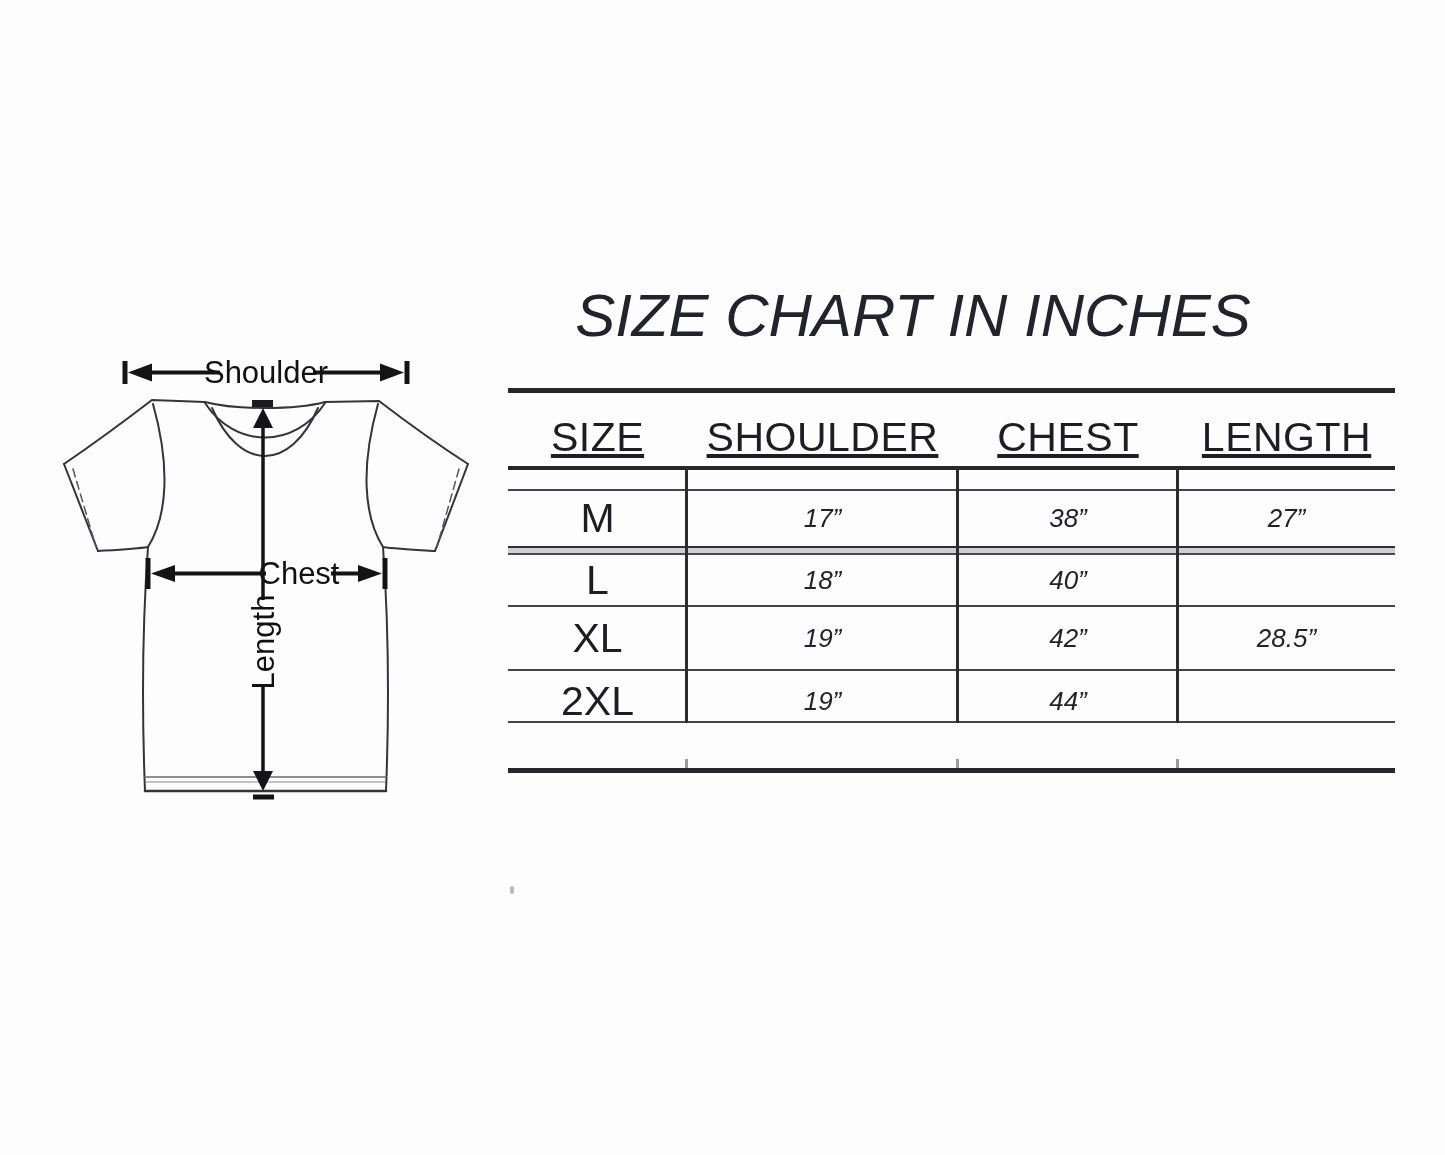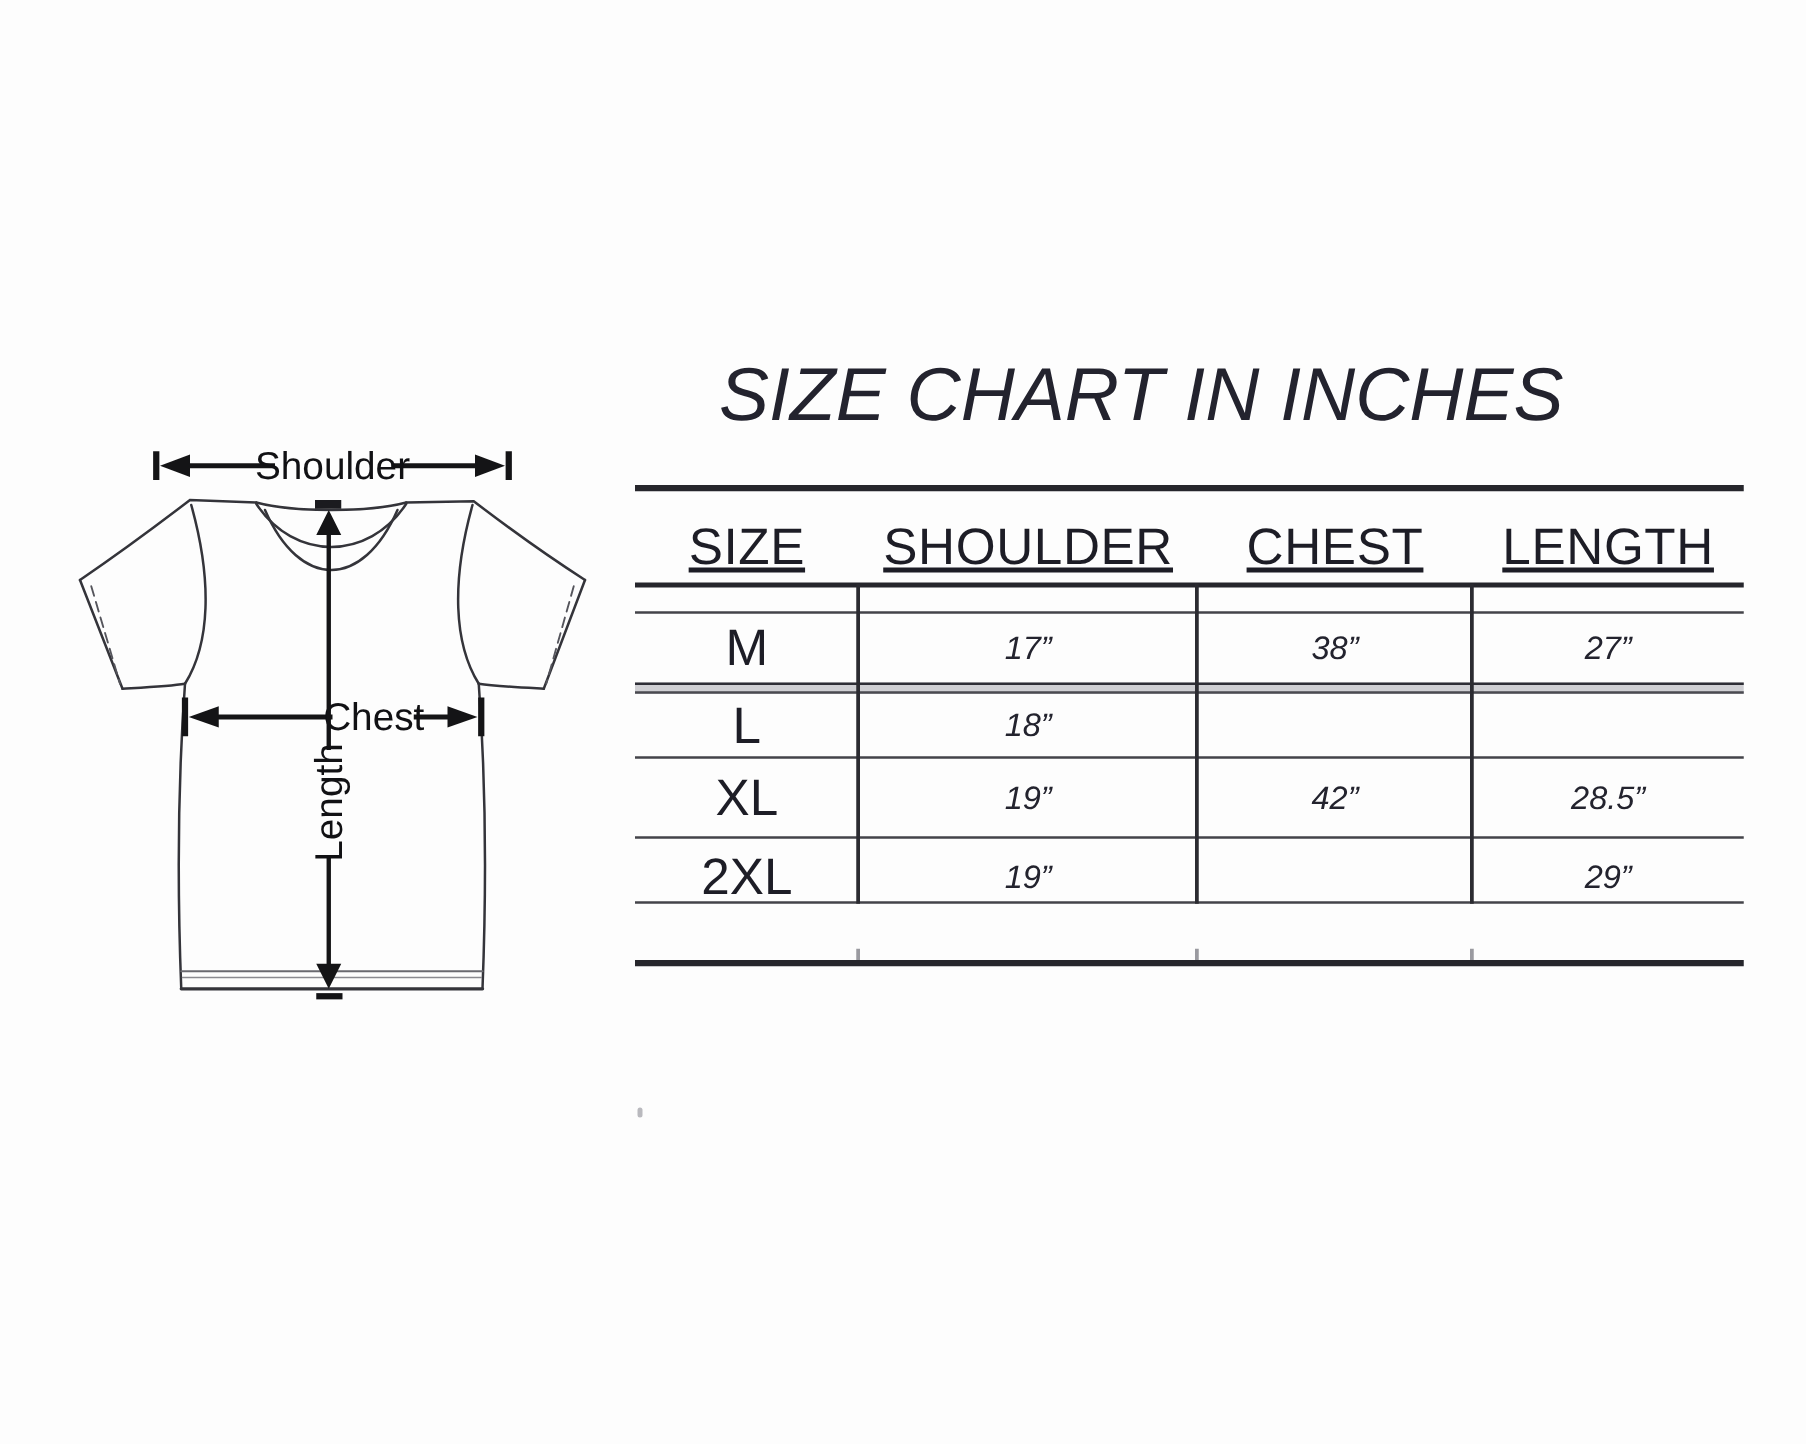--- a/index.html
+++ b/index.html
@@ -173,29 +173,30 @@
     <div id="data-rows">
         <div class="row-band r0">
           <div class="cell c0 size-cell">M</div>
           <div class="cell c1 val-cell">17”</div>
           <div class="cell c2 val-cell">38”</div>
           <div class="cell c3 val-cell">27”</div>
         </div>
         <div class="row-band r1">
           <div class="cell c0 size-cell">L</div>
           <div class="cell c1 val-cell">18”</div>
+          <div class="cell c2 val-cell">40”</div>
         </div>
         <div class="row-band r2">
           <div class="cell c0 size-cell">XL</div>
           <div class="cell c1 val-cell">19”</div>
           <div class="cell c2 val-cell">42”</div>
           <div class="cell c3 val-cell">28.5”</div>
         </div>
         <div class="row-band r3">
           <div class="cell c0 size-cell">2XL</div>
           <div class="cell c1 val-cell">19”</div>
-          <div class="cell c3 val-cell">29”</div>
+          <div class="cell c2 val-cell">44”</div>
         </div>
       </div>
   </div>
 
   <div class="speck"></div>
 </div>
 
 </body></html>

